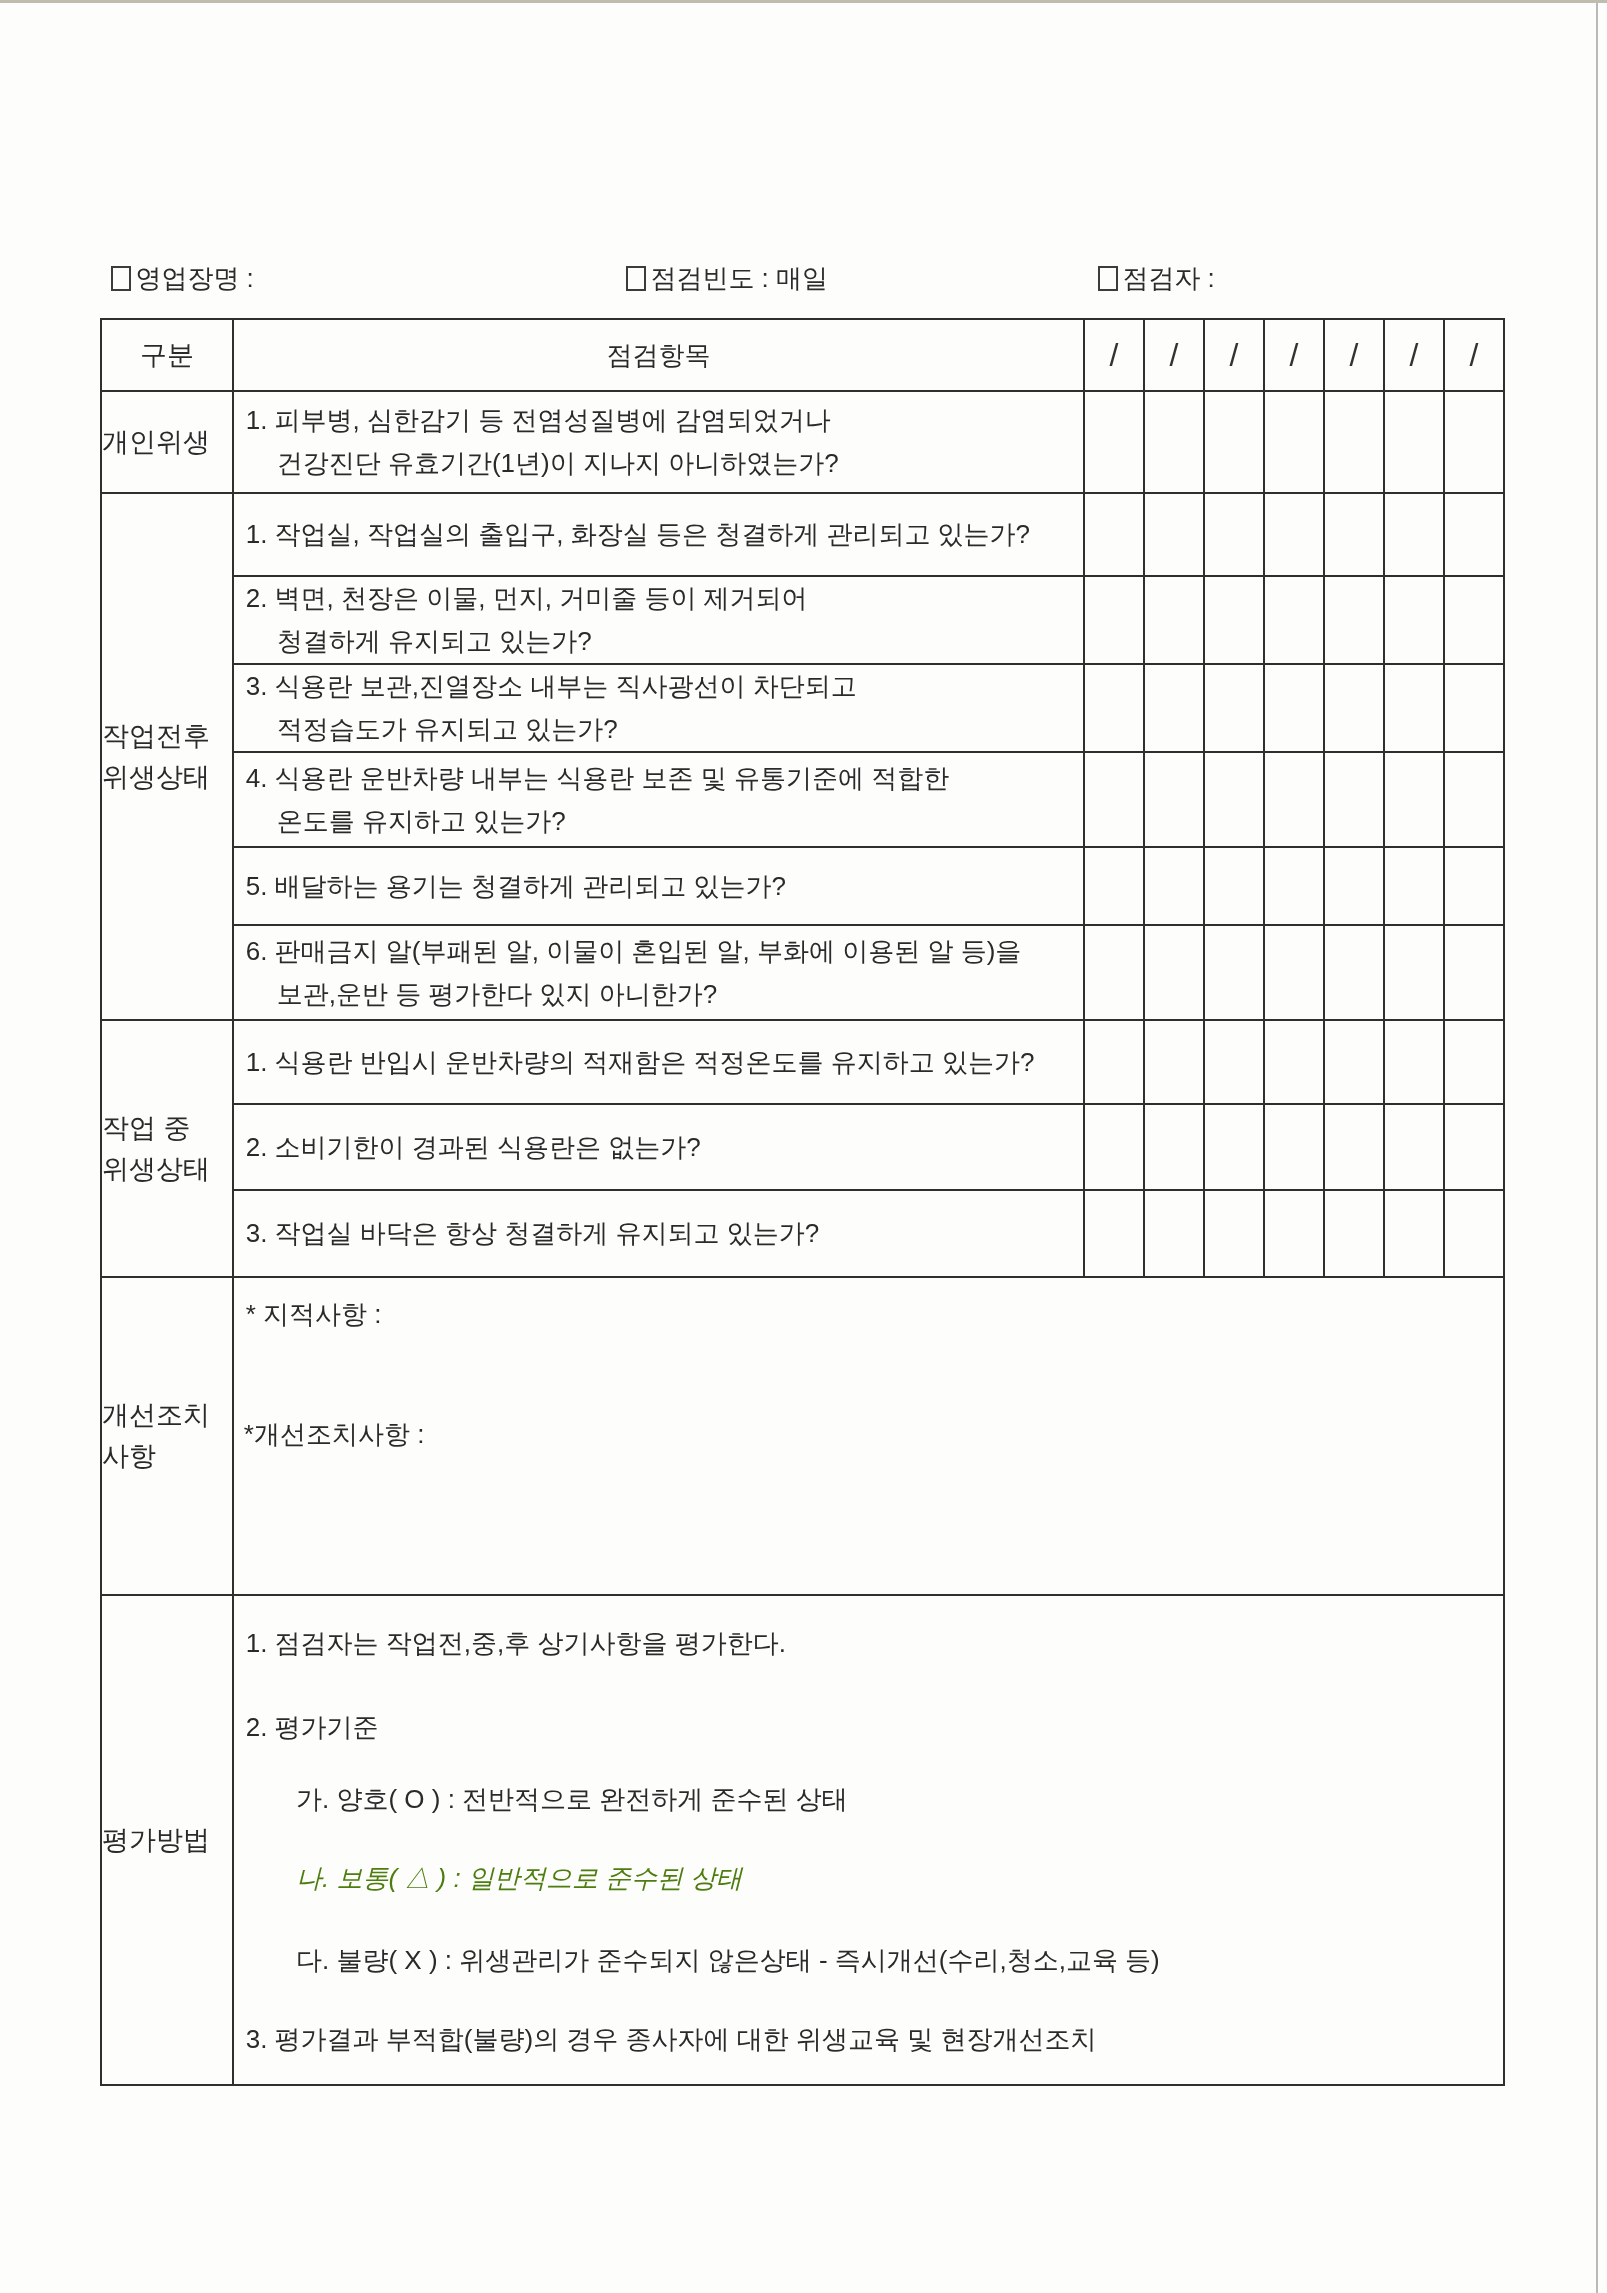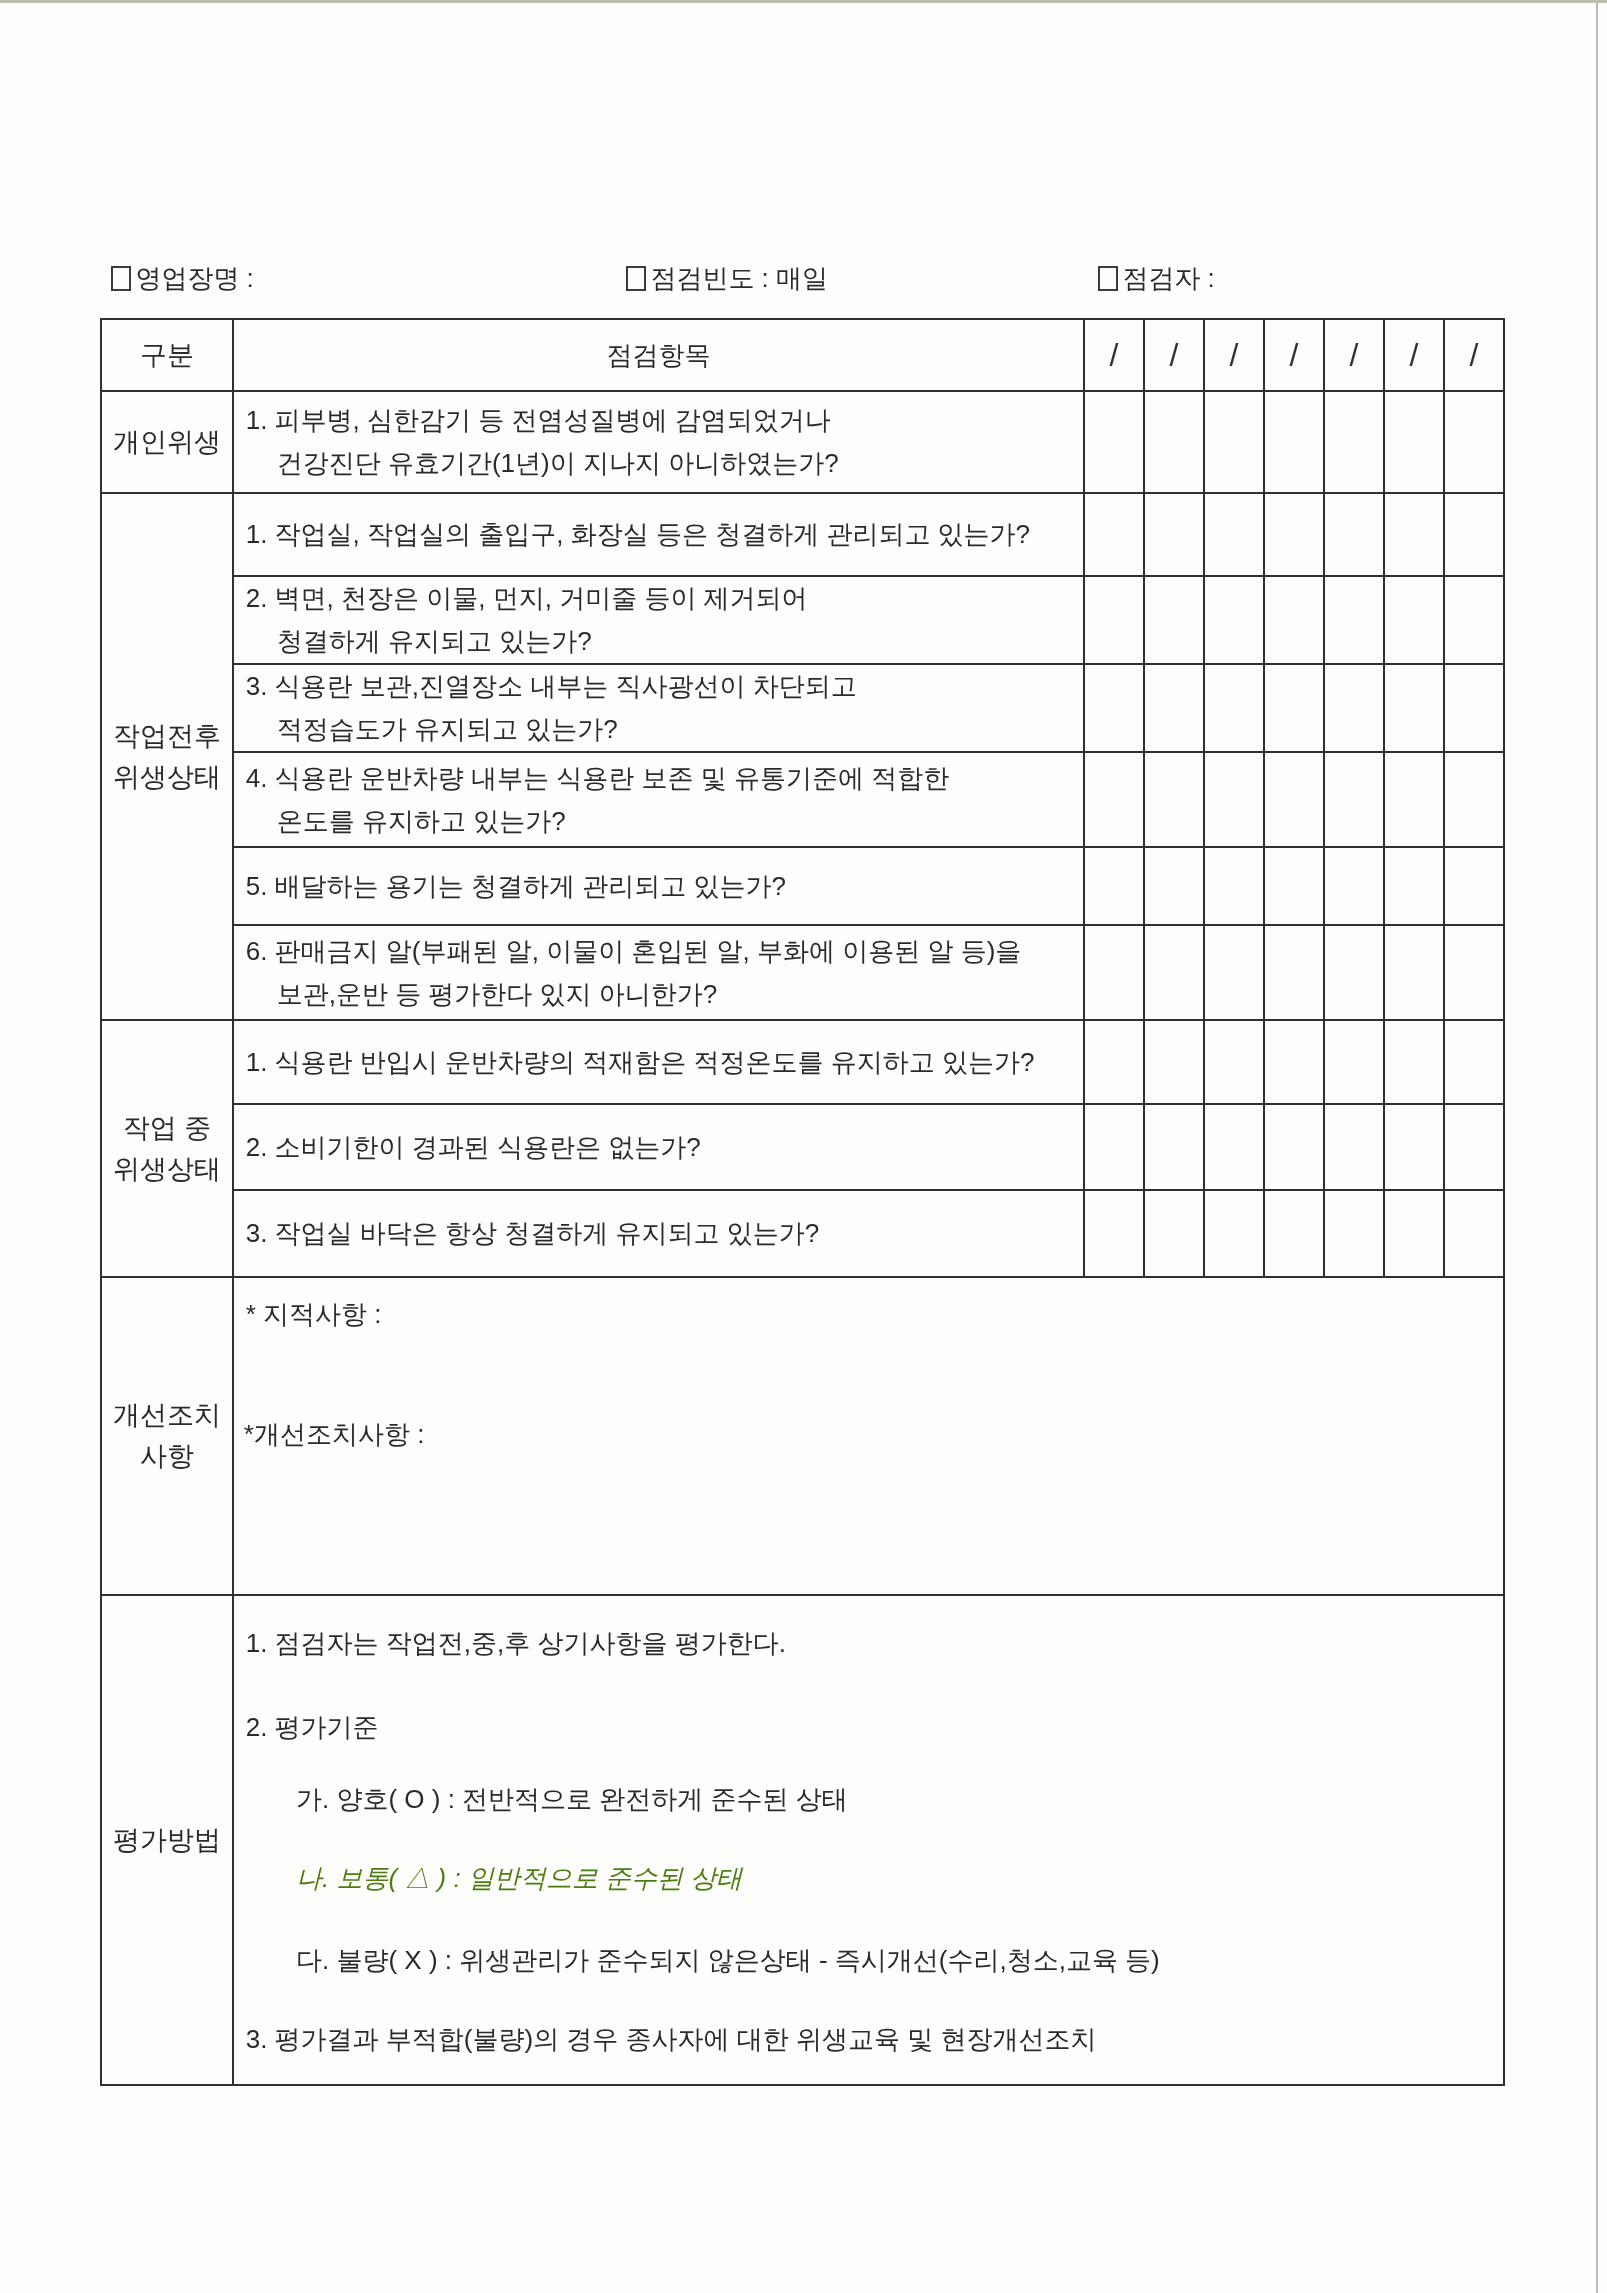--- a/index.html
+++ b/index.html
@@ -30,21 +30,21 @@
     position:absolute; left:100px; top:318px; width:1379px;
     border-collapse:collapse; table-layout:fixed;
     border:2.9px solid #1e1e1e;
   }
   .tbl td {
     border:2px solid #2f2f2f; padding:0; vertical-align:middle;
     font-size:26px; color:#2a2a2a; overflow:hidden;
   }
   tr.secstart td { border-top:2.9px solid #212121; }
 
-  td.cat { text-align:center; font-size:27px; }
+  td.cat { font-size:27px; }
   td.cat div { line-height:41px; }
   td.hdr { text-align:center; }
   td.chk { text-align:center; }
   td.chk.hdr { font-size:32px; color:#333; }
 
   td.item { padding-left:11.7px; padding-right:3px; }
   td.item .l { line-height:43px; white-space:nowrap; }
   td.item .cont { padding-left:31px; }
 
   td.freecell { position:relative; }

